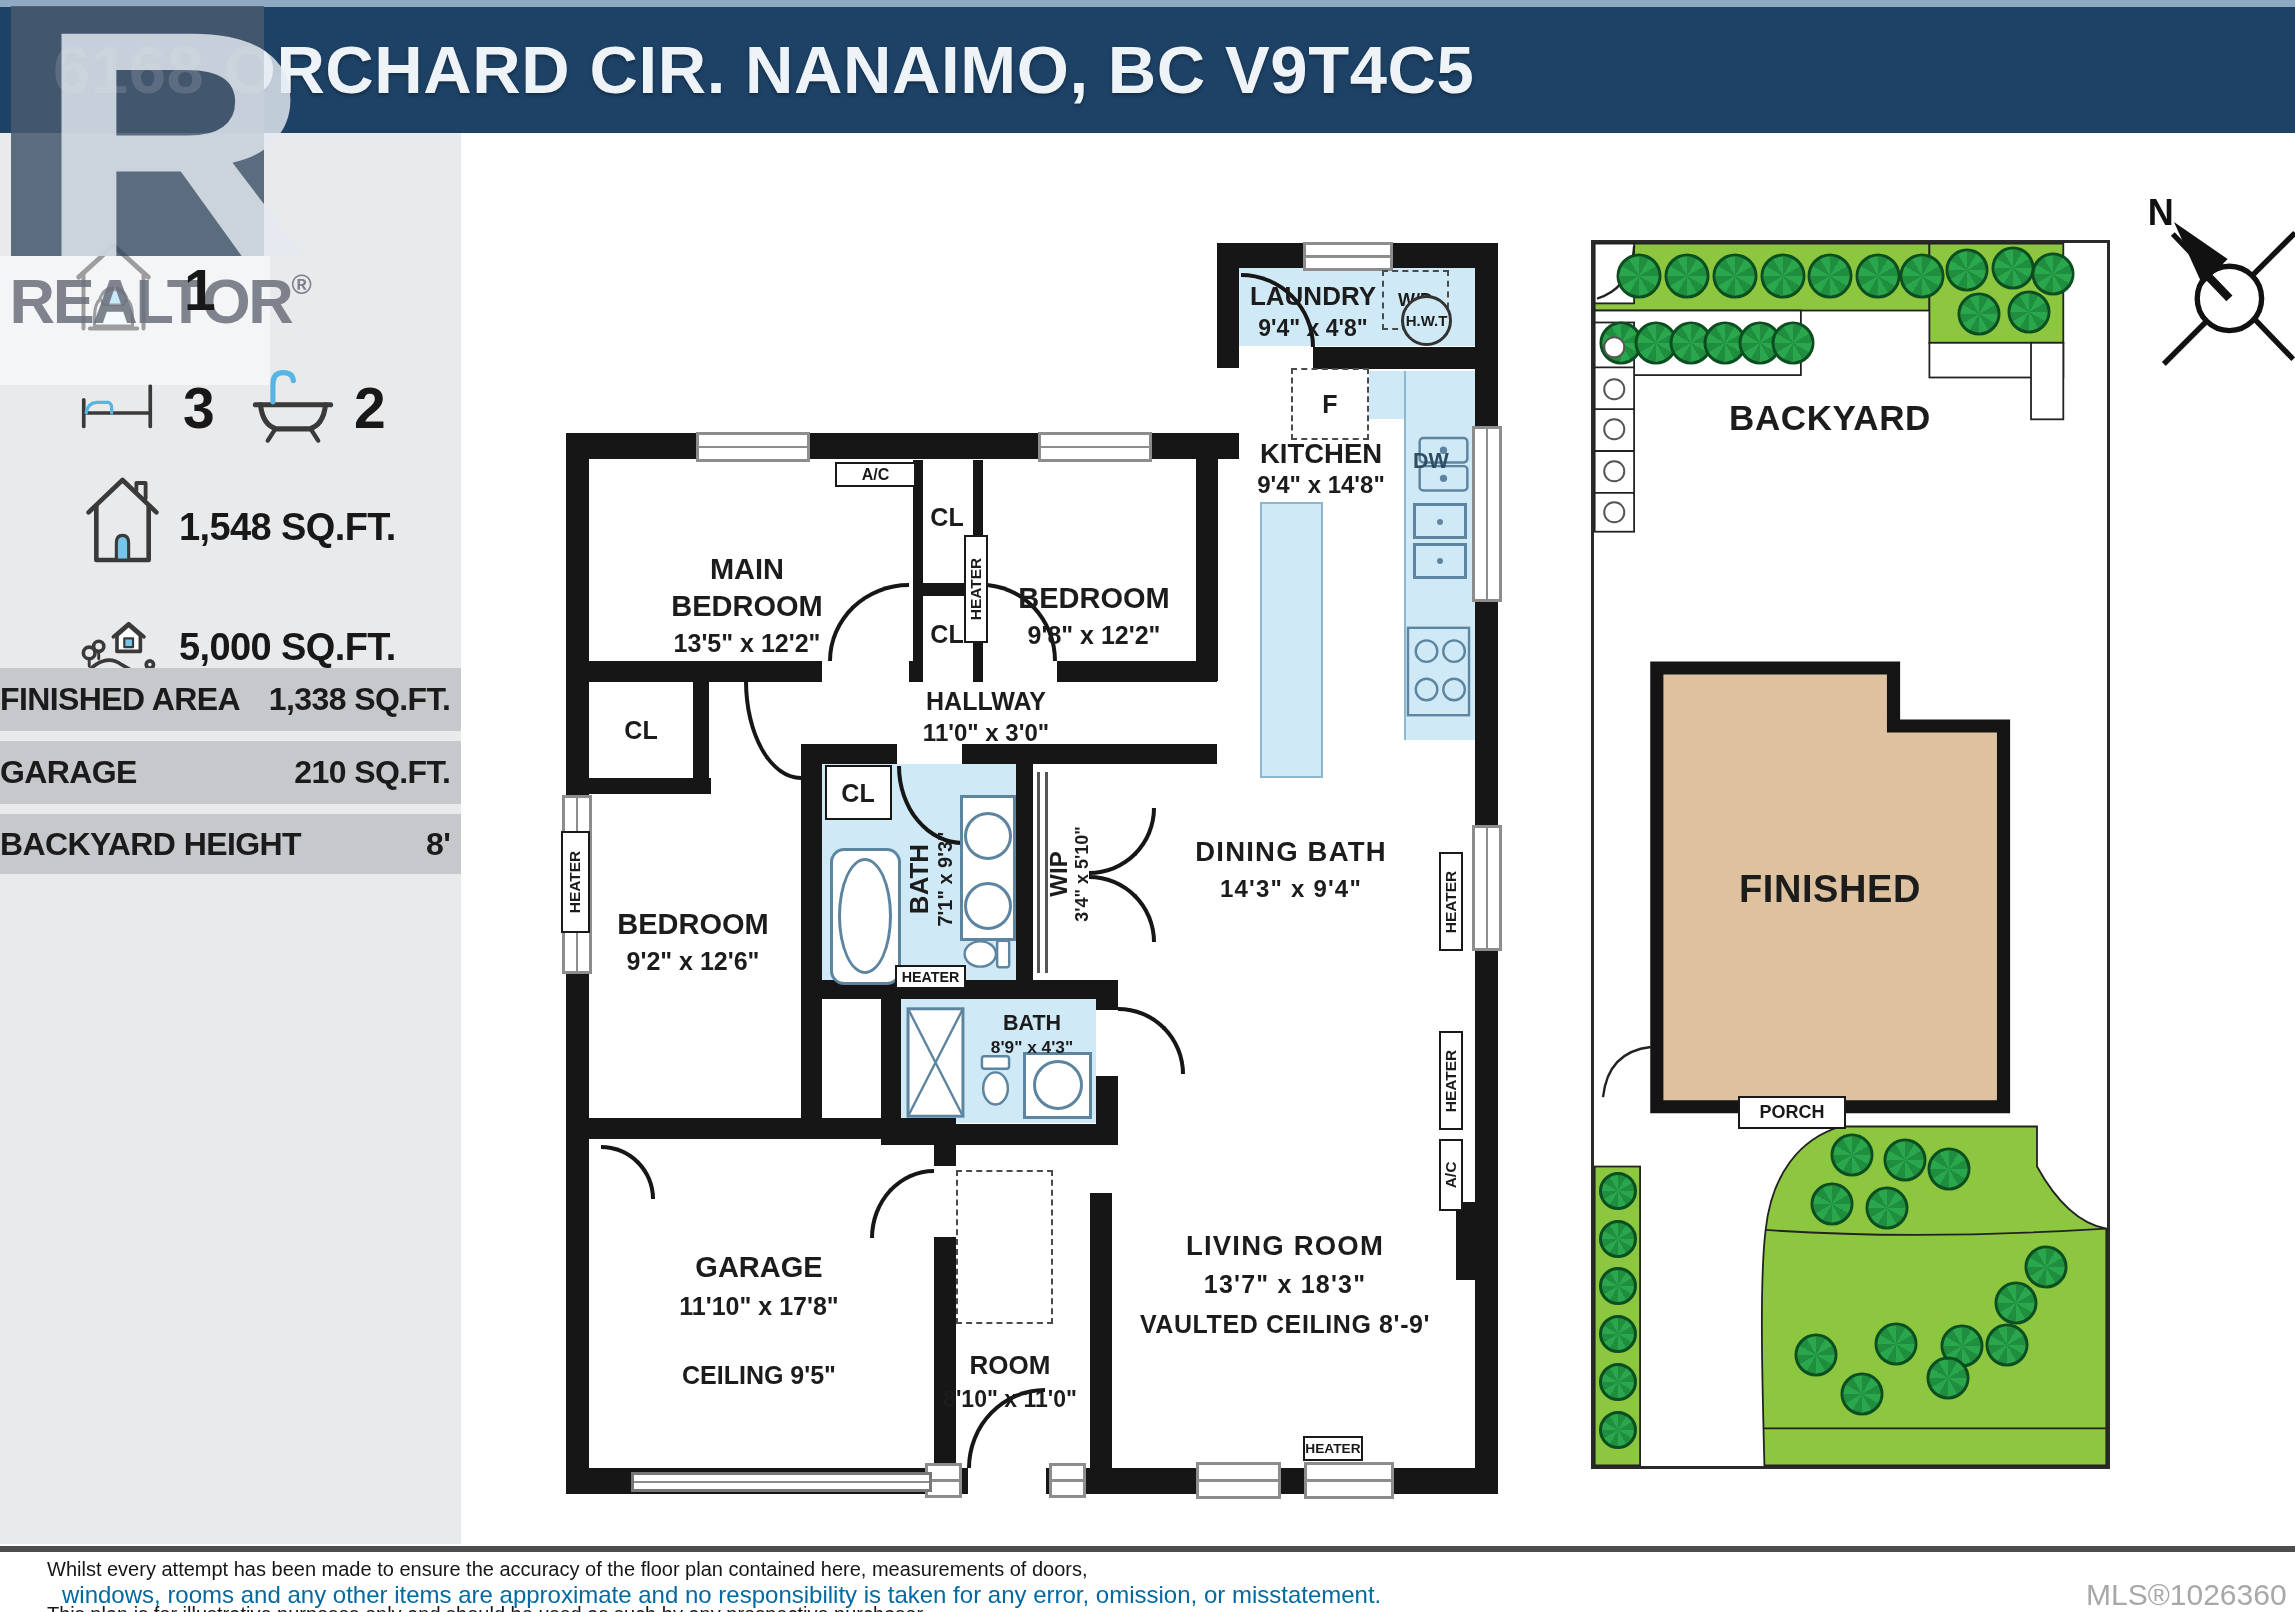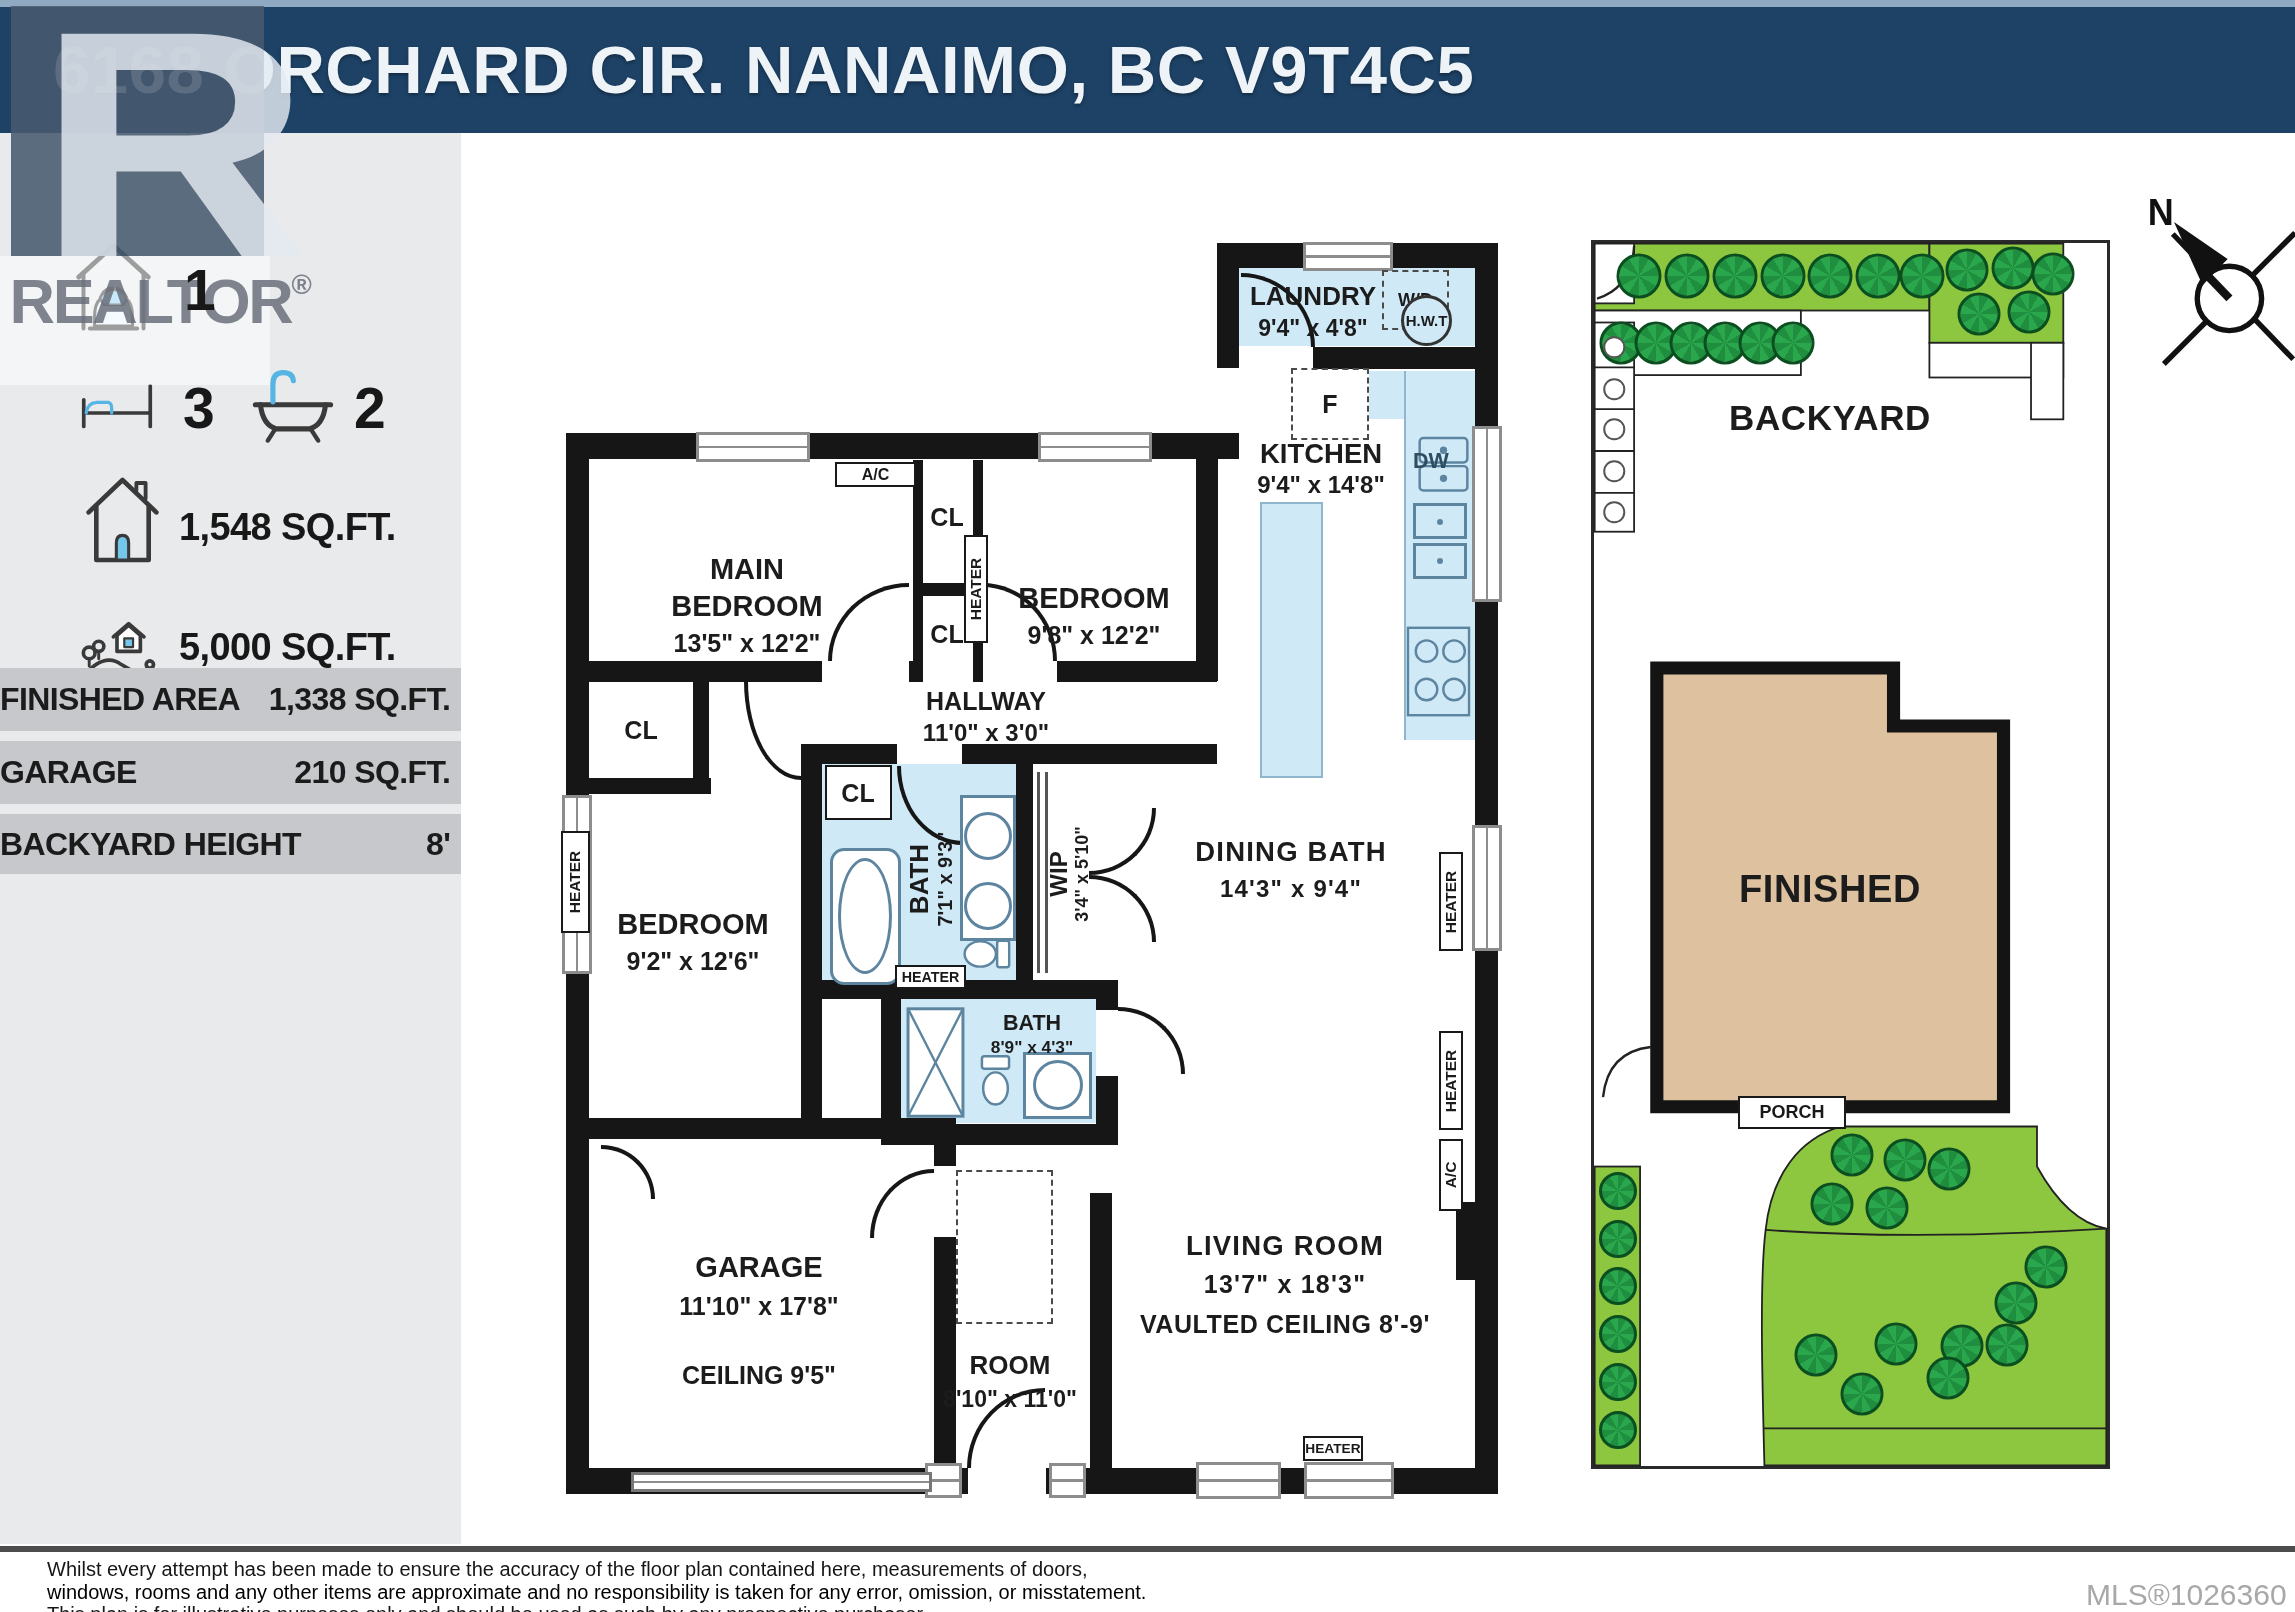--- a/index.html
+++ b/index.html
@@ -359,21 +359,21 @@
     <circle cx="155" cy="170" r="54" fill="#fff" stroke="#111" stroke-width="9"></circle>
     <line x1="155" y1="170" x2="105" y2="118" stroke="#111" stroke-width="14"></line>
     <polygon points="62,42 152,104 110,148" fill="#111"></polygon>
     <text x="30" y="52" font-size="62" font-weight="600" fill="#111" font-family="Liberation Sans, sans-serif"></text>
   </svg>
   <div class="abs" style="left:10.8px;top:-4.8px;font-size:36px;font-weight:600;color:#111">N</div>
 </div>
 
 <div class="abs" style="left:0;top:1546px;width:2295px;height:6px;background:#4d4d4d"></div>
 <div class="abs" style="left:47px;top:1558px;font-size:20px;color:#161616">Whilst every attempt has been made to ensure the accuracy of the floor plan contained here, measurements of doors,</div>
-<div class="abs" style="left:47px;top:1581px;font-size:20px;color:#000000">windows, rooms and any other items are approximate and no responsibility is taken for any error, omission, or misstatement.</div>
+<div class="abs" style="left:62px;top:1581px;font-size:24px;color:#0369a1">windows, rooms and any other items are approximate and no responsibility is taken for any error, omission, or misstatement.</div>
 <div class="abs" style="left:47px;top:1603px;font-size:20px;color:#161616">This plan is for illustrative purposes only and should be used as such by any prospective purchaser.</div>
 <div class="abs" style="right:8.4px;top:1578px;font-size:30px;color:#a8a8a8;position:absolute">MLS®1026360</div>
 
 <div class="tree" style="left: 1639px; top: 276px; width: 45px; height: 45px;"></div>
 <div class="tree" style="left: 1687px; top: 276px; width: 45px; height: 45px;"></div>
 <div class="tree" style="left: 1735px; top: 276px; width: 45px; height: 45px;"></div>
 <div class="tree" style="left: 1783px; top: 276px; width: 45px; height: 45px;"></div>
 <div class="tree" style="left: 1830px; top: 276px; width: 45px; height: 45px;"></div>
 <div class="tree" style="left: 1878px; top: 276px; width: 45px; height: 45px;"></div>
 <div class="tree" style="left: 1922px; top: 276px; width: 45px; height: 45px;"></div>

